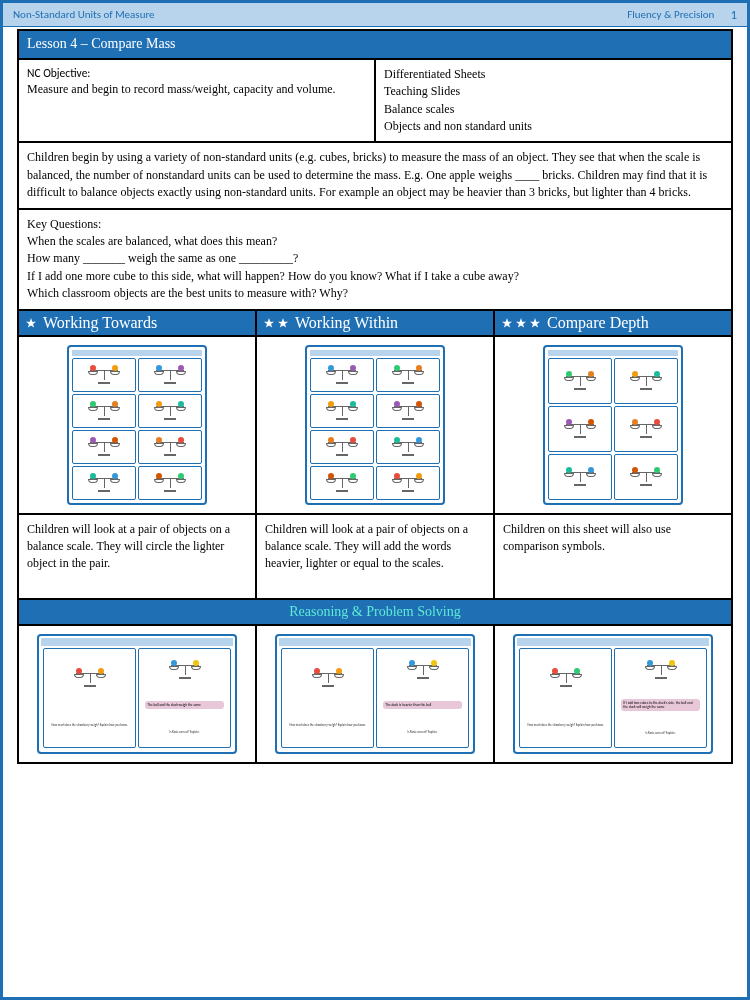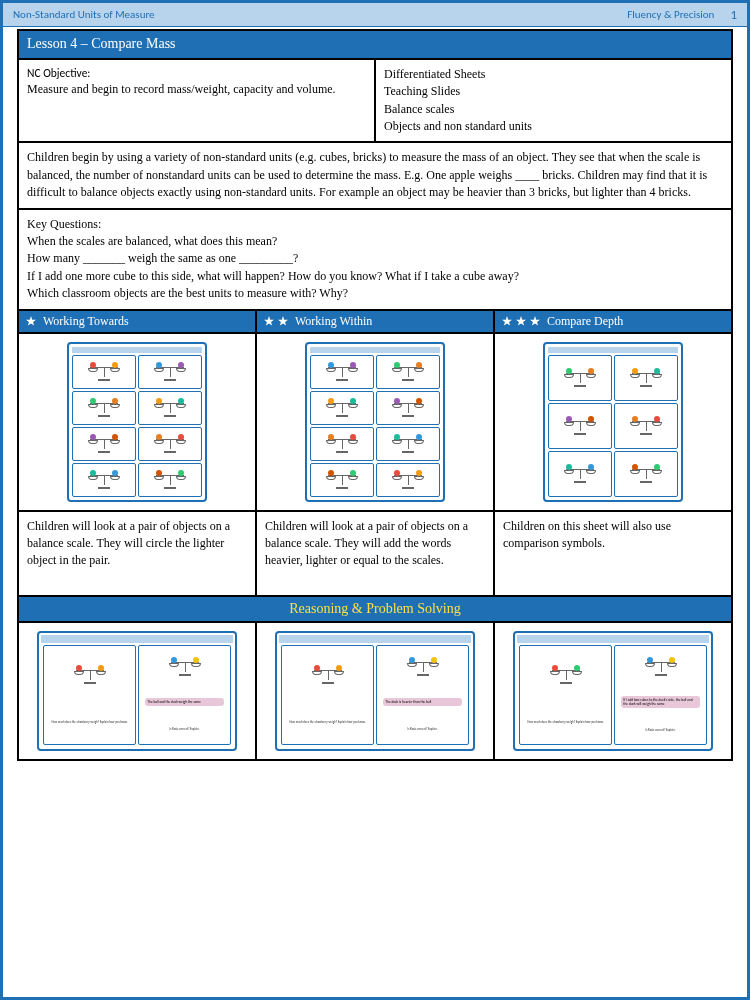--- a/index.html
+++ b/index.html
@@ -9,40 +9,40 @@
 .topbar .right { display:flex; align-items:center; gap:16px; }
 .pagenum { font-size:13px; font-weight:300; }
 .content { padding:2px 14px; }
 .grid { border:1px solid #000; }
 .row { display:flex; }
 .cell { border:1px solid #000; padding:6px 8px; font-size:11.5px; line-height:1.35; }
 .cell.third { flex:1 1 33.33%; }
 .cell.full { flex:1 1 100%; }
 .lesson-hdr { background:#1f6fb5; color:#fff; font-size:14px; font-weight:400; padding:4px 8px; font-family:'Segoe Script', cursive; }
 .hand { font-family:'Segoe Script','Comic Sans MS', cursive; font-size:12px; line-height:1.45; }
-.diff-hdr { background:#1f6fb5; color:#fff; flex:1 1 33.33%; border:1px solid #000; padding:3px 6px; font-family:'Segoe Script', cursive; font-size:12px; display:flex; align-items:center; gap:6px; }
+.diff-hdr { background:#1f6fb5; color:#fff; flex:1 1 33.33%; border:1px solid #000; padding:3px 6px; font-family:'Segoe Script', cursive; font-size:16px; display:flex; align-items:center; gap:6px; }
 .stars { display:flex; gap:2px; }
 .star { width:12px; height:12px; fill:#fff; }
 .thumb-cell { flex:1 1 33.33%; border:1px solid #000; padding:8px; display:flex; justify-content:center; align-items:center; min-height:140px; }
 .thumb { width:140px; height:160px; border:2px solid #1f6fb5; border-radius:4px; background:#fff; display:flex; flex-direction:column; padding:3px; gap:2px; }
 .thumb-hdr { height:6px; background:#b8d4ec; font-size:4px; }
 .thumb-grid { flex:1; display:grid; grid-template-columns:1fr 1fr; grid-template-rows:repeat(4,1fr); gap:2px; }
 .thumb-grid.r3 { grid-template-rows:repeat(3,1fr); }
 .mini { border:1px solid #1f6fb5; border-radius:2px; display:flex; align-items:center; justify-content:center; }
 .scale { width:32px; height:18px; position:relative; }
 .beam { position:absolute; top:4px; left:2px; right:2px; height:1px; background:#666; }
 .post { position:absolute; top:4px; left:50%; width:1px; height:10px; background:#666; }
 .base { position:absolute; bottom:0; left:10px; right:10px; height:2px; background:#666; }
 .pan { position:absolute; width:10px; height:4px; border:1px solid #666; border-radius:0 0 6px 6px; top:5px; }
 .pan.l { left:0; }
 .pan.r { right:0; }
 .ball { position:absolute; width:6px; height:6px; border-radius:50%; top:-1px; }
 .ball.l { left:2px; }
 .ball.r { right:2px; }
-.rps-hdr { background:#1f6fb5; color:#fde047; text-align:center; padding:4px; font-family:'Segoe Script', cursive; font-size:14px; flex:1 1 100%; border:1px solid #000; }
+.rps-hdr { background:#1f6fb5; color:#5eead4; text-align:center; padding:4px; font-family:'Segoe Script', cursive; font-size:14px; flex:1 1 100%; border:1px solid #000; }
 .rps-cell { flex:1 1 33.33%; border:1px solid #000; padding:8px; display:flex; justify-content:center; }
 .rps-thumb { width:200px; height:120px; border:2px solid #1f6fb5; border-radius:4px; background:#fff; display:flex; flex-direction:column; padding:2px; }
 .rps-top { height:8px; background:#b8d4ec; }
 .rps-body { flex:1; display:flex; gap:2px; padding:2px; }
 .rps-half { flex:1; border:1px solid #1f6fb5; border-radius:2px; display:flex; flex-direction:column; align-items:center; justify-content:space-around; padding:2px; }
 .rps-text { font-size:3px; color:#333; text-align:center; }
 .speech { background:#e8c8d8; border-radius:3px; padding:2px; font-size:3.5px; width:90%; }
 .footer { position:absolute; bottom:4px; width:100%; text-align:center; font-size:9px; color:#1f6fb5; font-family:'Segoe Script', cursive; }
 </style>
 </head>

